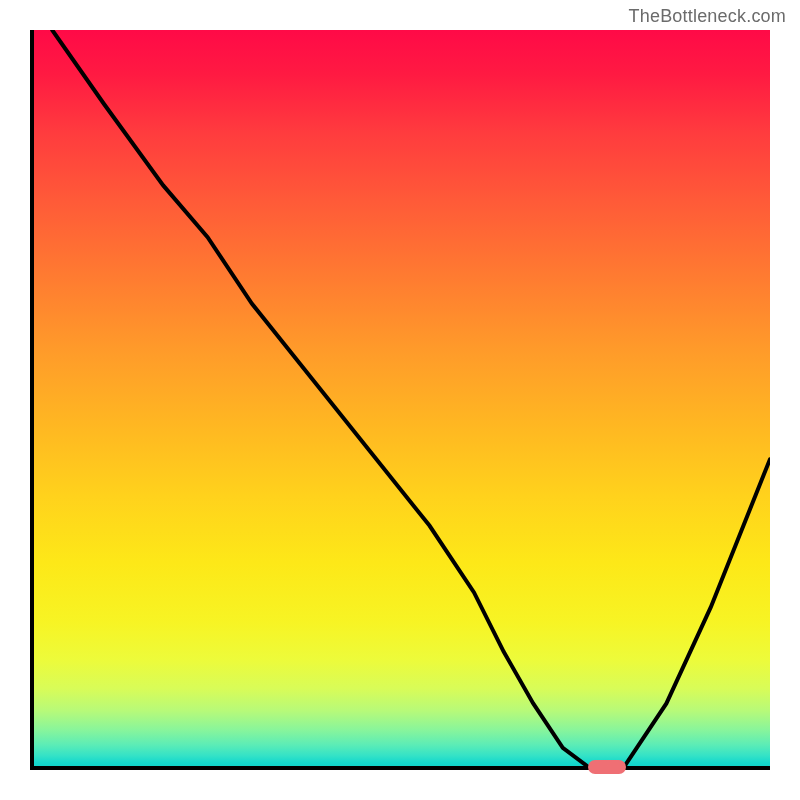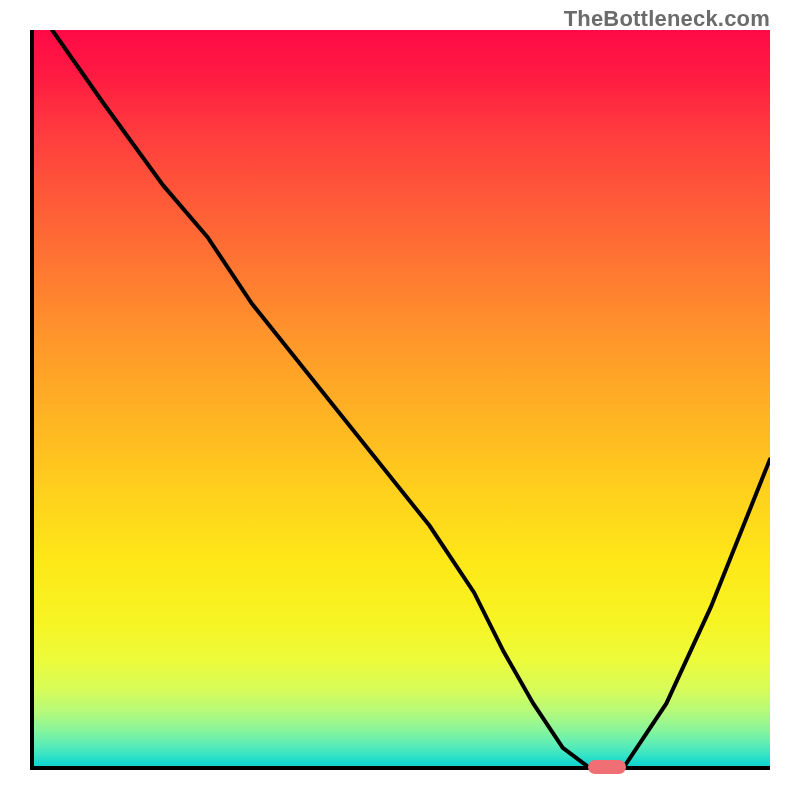--- a/index.html
+++ b/index.html
@@ -12,23 +12,23 @@
     font-family: Arial, Helvetica, sans-serif;
   }
   .chart-container {
     position: relative;
     width: 800px;
     height: 800px;
   }
   .watermark {
     position: absolute;
     top: 6px;
-    right: 30px;
-    font-size: 22px;
-    font-weight: 700;
+    right: 14px;
+    font-size: 18px;
+    font-weight: 400;
     color: #6b6b6b;
     letter-spacing: 0.2px;
     z-index: 10;
   }
   .plot-area {
     position: absolute;
     left: 30px;
     top: 30px;
     width: 740px;
     height: 740px;

